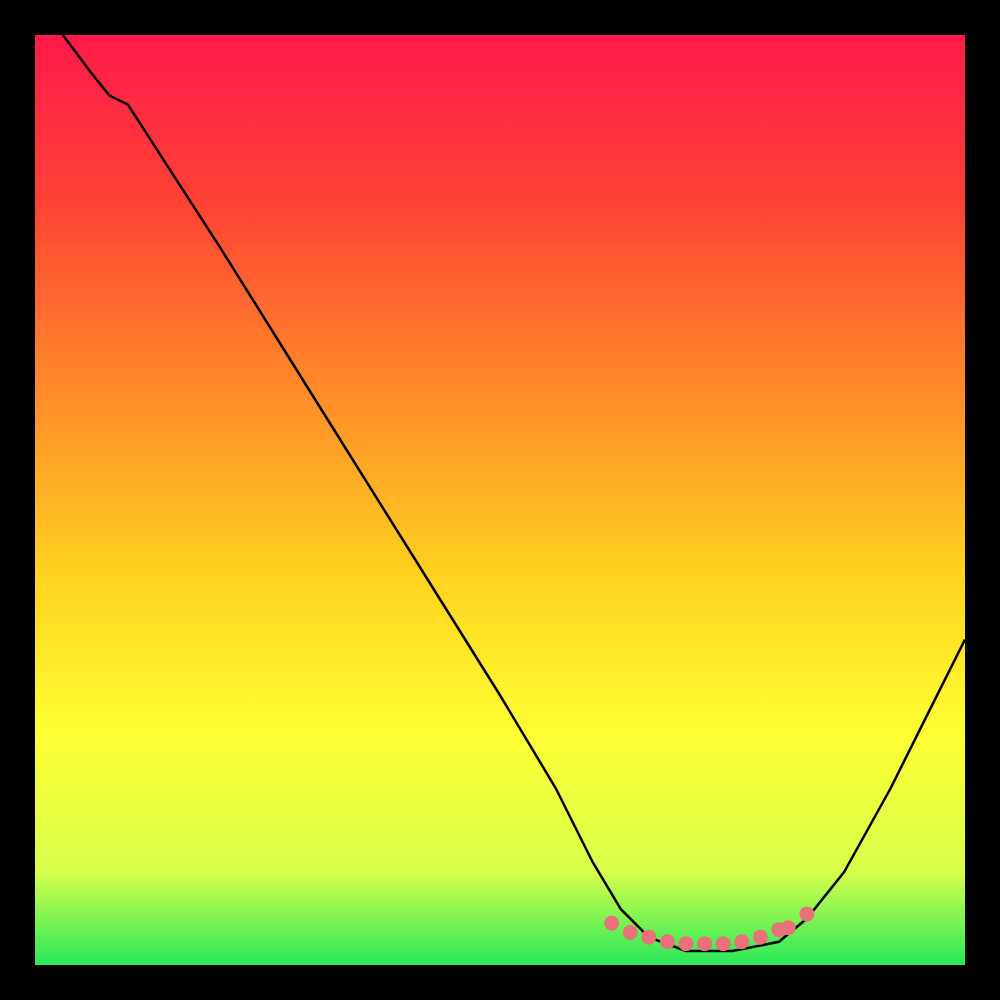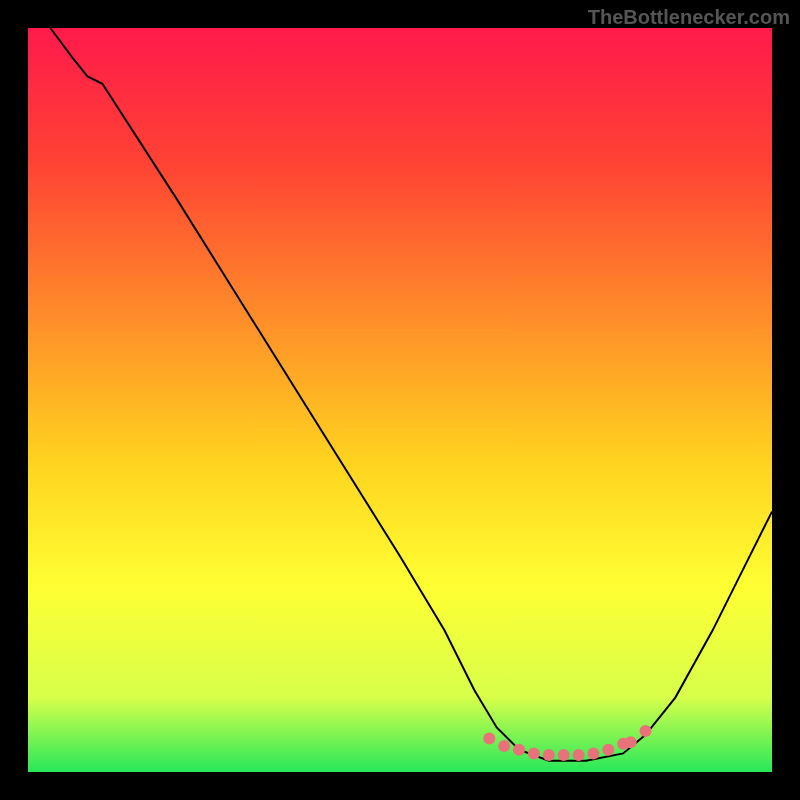--- a/index.html
+++ b/index.html
@@ -37,21 +37,20 @@
     top: 0;
     width: 100%;
     height: 100%;
     pointer-events: none;
   }
 </style>
 </head>
 <body>
 
 <div class="frame">
-  <div class="watermark">TheBottlenecker.com</div>
 
   <div class="chart-area">
     <svg class="gradient" viewBox="0 0 744 744" preserveAspectRatio="none">
       <defs>
         <linearGradient id="bg-grad" x1="0" y1="0" x2="0" y2="1">
             <stop offset="0%" stop-color="#ff1a4b"></stop>
             <stop offset="18%" stop-color="#ff4234"></stop>
             <stop offset="38%" stop-color="#ff8a2a"></stop>
             <stop offset="58%" stop-color="#ffd21f"></stop>
             <stop offset="75%" stop-color="#ffff33"></stop>

